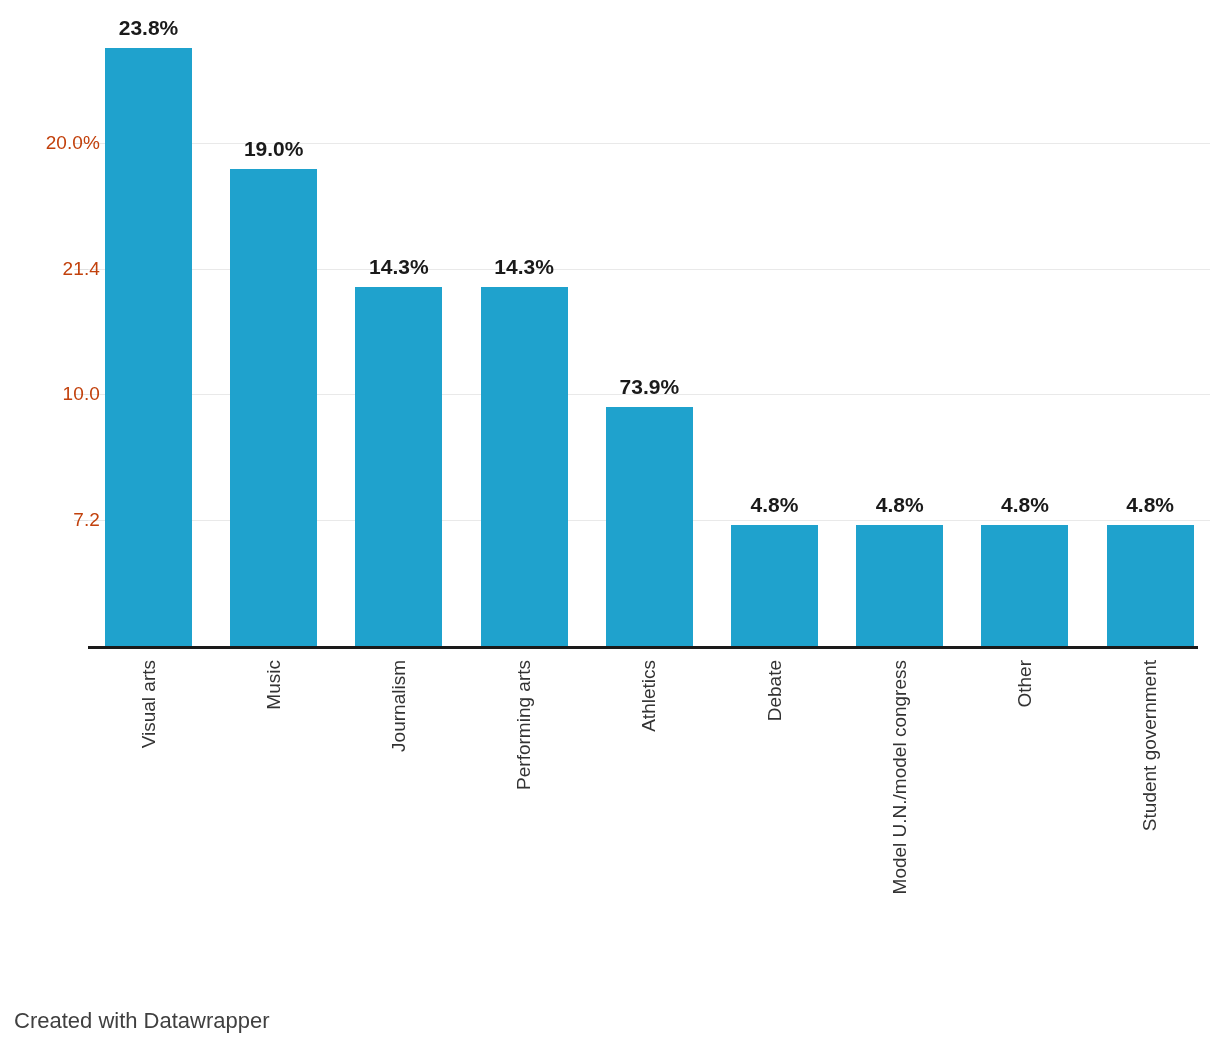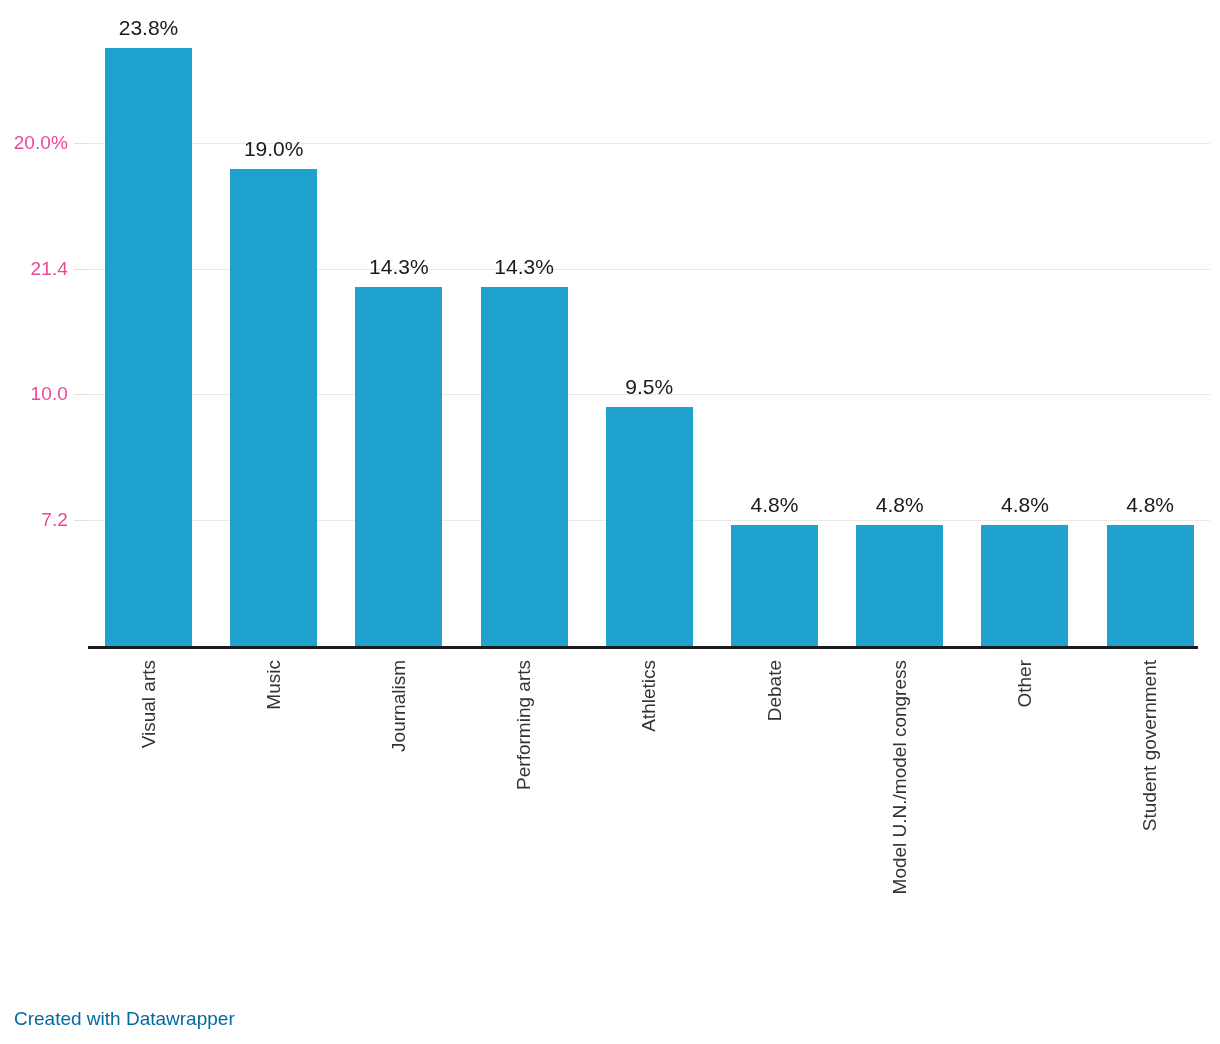--- a/index.html
+++ b/index.html
@@ -33,24 +33,24 @@
   .gridline {
     position: absolute;
     left: 88px;
     width: 1122px;
     height: 1px;
     background: #e9e9e9;
   }
 
   .y-tick-label {
     position: absolute;
-    right: 1152px;               
+    right: 1120px;               
     text-align: right;
     font-size: 19px;
-    color: #ec4899;
+    color: #c2410c;
     letter-spacing: 0.1px;
     white-space: nowrap;
     transform: translateY(-50%);
   }
 
   .y-tick-dash {
     position: absolute;
     left: 74px;
     width: 14px;
     height: 1px;
@@ -62,20 +62,21 @@
     left: 88px;
     top: 646px;
     width: 1110px;
     height: 3px;
     background: #1a1a1a;
   }
 
   .bar {
     position: absolute;
     bottom: 0;
+    font-weight: bold;
   }
 
   .bar-rect {
     position: absolute;
     left: 0;
     bottom: 0;
     width: 100%;
     background: #1fa2cd;
   }
 
@@ -105,22 +106,22 @@
     width: 1220px;
     height: 1044px;
     pointer-events: none;
   }
   .cat-layer .bar-category { pointer-events: auto; }
 
   .footer-credit {
     position: absolute;
     left: 14px;
     top: 1008px;
-    font-size: 19px;
-    color: #0369a1;
+    font-size: 22px;
+    color: #404040;
     white-space: nowrap;
     text-align: right;
   }
 </style>
 </head>
 <body>
 
 <div id="chart-root">
 
   <div class="plot-area">
@@ -153,21 +154,21 @@
         <div class="bar" style="left: 355.4px; width: 87px; height: 646px; top: 0px;">
           <div class="bar-rect" style="height: 359.359px; background: rgb(31, 162, 205);"></div>
           <div class="bar-value" style="bottom: 367.359px;">14.3%</div>
         </div>
         <div class="bar" style="left: 480.6px; width: 87px; height: 646px; top: 0px;">
           <div class="bar-rect" style="height: 359.359px; background: rgb(31, 162, 205);"></div>
           <div class="bar-value" style="bottom: 367.359px;">14.3%</div>
         </div>
         <div class="bar" style="left: 605.8px; width: 87px; height: 646px; top: 0px;">
           <div class="bar-rect" style="height: 238.735px; background: rgb(31, 162, 205);"></div>
-          <div class="bar-value" style="bottom: 246.735px;">9.5%</div>
+          <div class="bar-value" style="bottom: 246.735px;">73.9%</div>
         </div>
         <div class="bar" style="left: 731px; width: 87px; height: 646px; top: 0px;">
           <div class="bar-rect" style="height: 120.624px; background: rgb(31, 162, 205);"></div>
           <div class="bar-value" style="bottom: 128.624px;">4.8%</div>
         </div>
         <div class="bar" style="left: 856.2px; width: 87px; height: 646px; top: 0px;">
           <div class="bar-rect" style="height: 120.624px; background: rgb(31, 162, 205);"></div>
           <div class="bar-value" style="bottom: 128.624px;">4.8%</div>
         </div>
         <div class="bar" style="left: 981.4px; width: 87px; height: 646px; top: 0px;">

